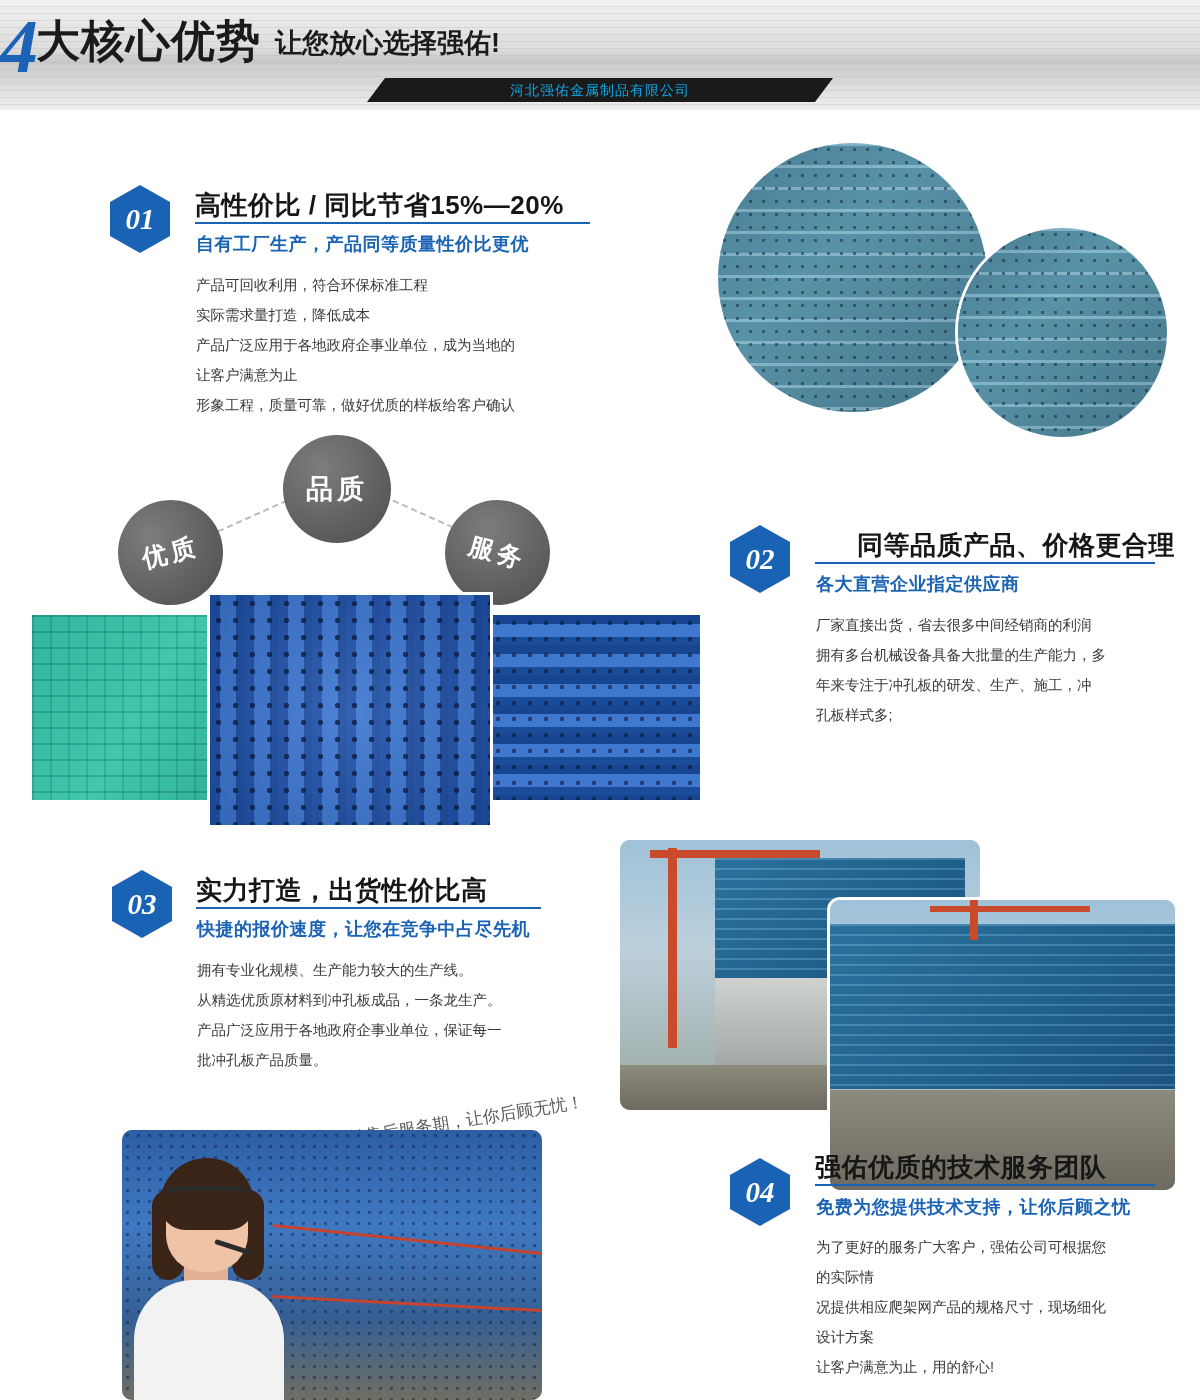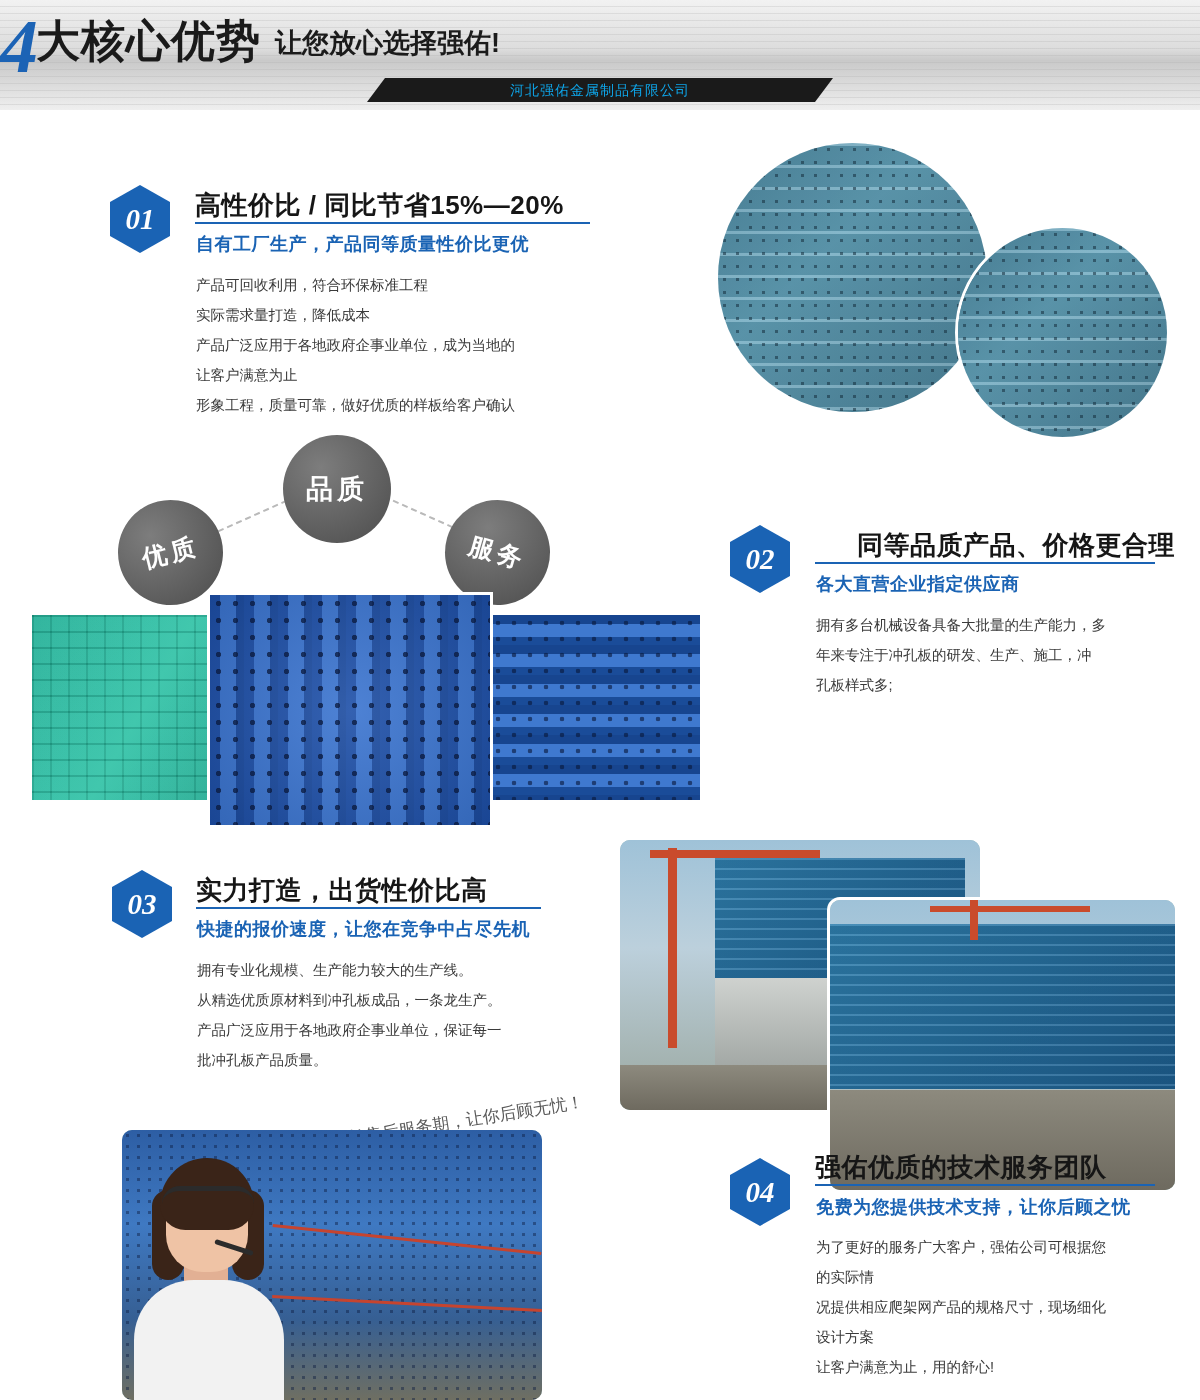--- a/index.html
+++ b/index.html
@@ -355,20 +355,21 @@
   </div>
   <div class="photo" style="left:210px; top:485px; width:280px; height:230px; box-shadow:0 0 0 3px #ffffff;">
     <div class="mesh-blue-wave"></div>
   </div>
 
   <div class="hexnum" style="left:730px; top:415px;">02</div>
   <div class="title1" style="left:815px; top:418px;margin-left:42px;">同等品质产品、价格更合理</div>
   <div class="title-rule" style="left:815px; top:452px; width:340px;"></div>
   <div class="title2" style="left:816px; top:462px;">各大直营企业指定供应商</div>
   <div class="body-text" style="left:816px; top:500px;">
+    <div>厂家直接出货，省去很多中间经销商的利润</div>
     <div>拥有多台机械设备具备大批量的生产能力，多</div>
     <div>年来专注于冲孔板的研发、生产、施工，冲</div>
     <div>孔板样式多;</div>
   </div>
 
   <div class="hexnum" style="left:112px; top:760px;">03</div>
   <div class="title1" style="left:196px; top:763px;">实力打造，出货性价比高</div>
   <div class="title-rule" style="left:196px; top:797px; width:345px;"></div>
   <div class="title2" style="left:197px; top:807px;">快捷的报价速度，让您在竞争中占尽先机</div>
   <div class="body-text" style="left:197px; top:845px;">

